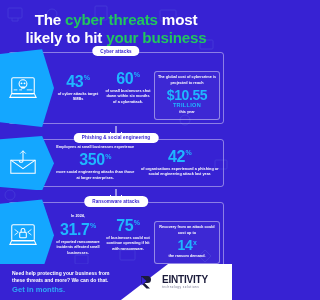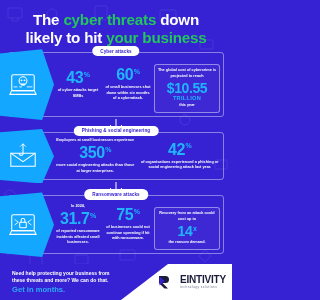--- a/index.html
+++ b/index.html
@@ -111,21 +111,21 @@
     line-height:1.45;
     font-weight:bold;
     margin-bottom:2px;
   }
 
   
   .costbox {
     flex:0 0 66px;
     border:1px solid rgba(255,255,255,.45);
     border-radius:3px;
-    margin:11px 3px 3px 0;
+    margin:18px 3px 3px 0;
     padding:3px 2px;
     text-align:center;
     background:rgba(255,255,255,.03);
   }
   .costbox .bignum { font-size:14px; }
   .costbox .sub {
     color:#1fb6ff;
     font-weight:bold;
     font-size:5.6px;
     letter-spacing:.3px;
@@ -172,21 +172,21 @@
   }
   .cta-link {
     color:#2ea8f7;
     font-size:7.6px;
     font-weight:bold;
     margin-top:2.5px;
     line-height:1;
   }
   .logo {
     position:absolute;
-    right:6px; top:50%;
+    right:24px; top:50%;
     transform:translateY(-50%);
     display:flex;
     align-items:center;
     gap:7px;
     z-index:2;
   }
   .logo .mark { width:16px; height:16px; }
   .logo .mark svg { width:100%; height:100%; display:block; }
   .logo .wordwrap { line-height:1; }
   .logo .word {
@@ -226,21 +226,21 @@
       <circle cx="10" cy="195" r="5"></circle>
       <rect x="75" y="255" width="13" height="9" rx="1"></rect>
       <path d="M205 250l6 6-6 6-6-6z"></path>
       <path d="M8 245l5 5-5 5-5-5z"></path>
     </g>
   </svg>
 </div>
 
 <div class="header">
   <h1 class="title">
-    <span>The </span><span class="hl">cyber threats</span><span> down</span><br>
+    <span>The </span><span class="hl">cyber threats</span><span> most</span><br>
     <span>likely to hit </span><span class="hl">your business</span>
   </h1>
 </div>
 
 <div class="sections">
 
   <div class="section">
     <div class="pill">Cyber attacks</div>
     <div class="panel">
       <div class="iconblock">

